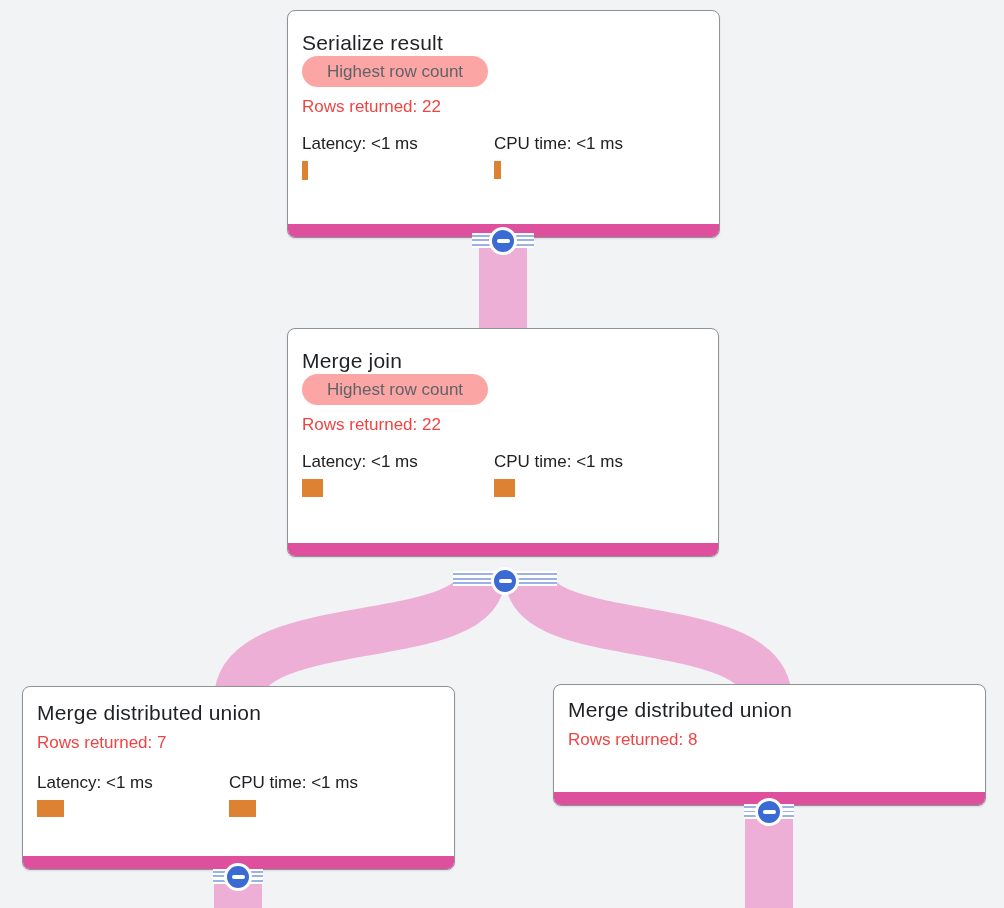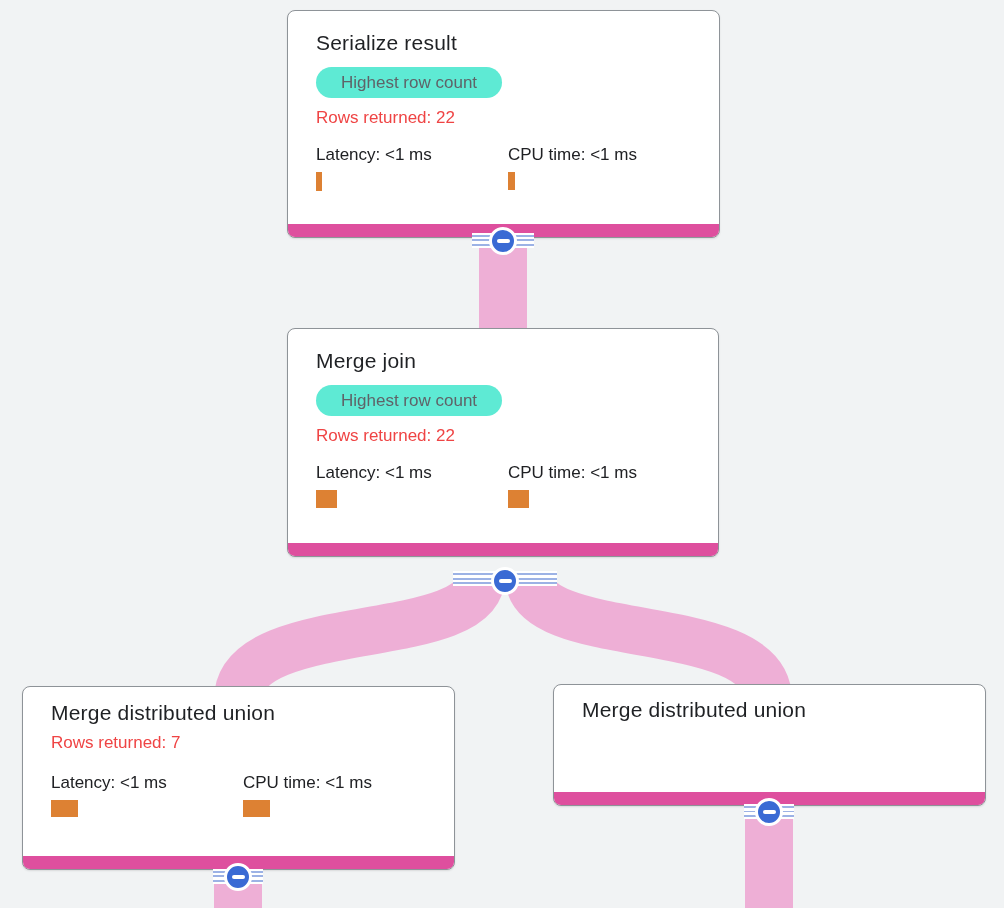--- a/index.html
+++ b/index.html
@@ -5,25 +5,25 @@
   html,body{margin:0;padding:0;}
   body{font-family:"Liberation Sans","DejaVu Sans",sans-serif;background:#f1f3f4;}
   #canvas{position:relative;width:1004px;height:908px;background:#f1f3f4;overflow:hidden;}
 
   
   #edges{position:absolute;left:0;top:0;z-index:1;}
 
   
   .card{position:absolute;z-index:2;background:#ffffff;border:1px solid #8e9398;
         border-radius:8px;box-shadow:0 1px 2px rgba(0,0,0,.10);box-sizing:border-box;}
-  .card-inner{padding:19px 18px 0 28px;}
+  .card-inner{padding:19px 18px 0 14px;}
   .accent{position:absolute;left:0;right:0;bottom:0;height:13px;background:#de4f9e;
           border-radius:0 0 7px 7px;}
   .title{font-size:21px;font-weight:500;color:#1f2124;letter-spacing:.2px;line-height:26px;}
-  .badge{display:inline-block;margin-top:11px;background:#5eead4;color:#5f6368;
+  .badge{display:inline-block;background:#fca5a5;color:#5f6368;
          font-size:17px;line-height:31px;padding:0 25px;border-radius:16px;}
   .rows{margin-top:10px;font-size:17px;color:#ef4444;}
   .rows.tight{margin-top:7px;}
   .metrics{display:flex;margin-top:17px;}
   .metric{width:192px;}
   .metric-label{font-size:17px;color:#202124;}
   .bar{background:#dd8133;margin-top:7px;}
 
   
   .band{position:absolute;z-index:3;height:15px;
@@ -118,20 +118,21 @@
           <div class="bar" style="width: 27px; height: 17px;"></div>
         </div>
       </div>
     </div>
     <div class="accent"></div>
   </div>
 
   <div class="card card4">
     <div class="card-inner" style="padding-top:12px;">
       <div class="title">Merge distributed union</div>
+      <div class="rows tight">Rows returned: 8</div>
     </div>
     <div class="accent"></div>
   </div>
 
   <div class="band band1"></div>
   <div class="band band2"></div>
   <div class="band band3"></div>
   <div class="band band4"></div>
 
   <div class="collapse c1">

